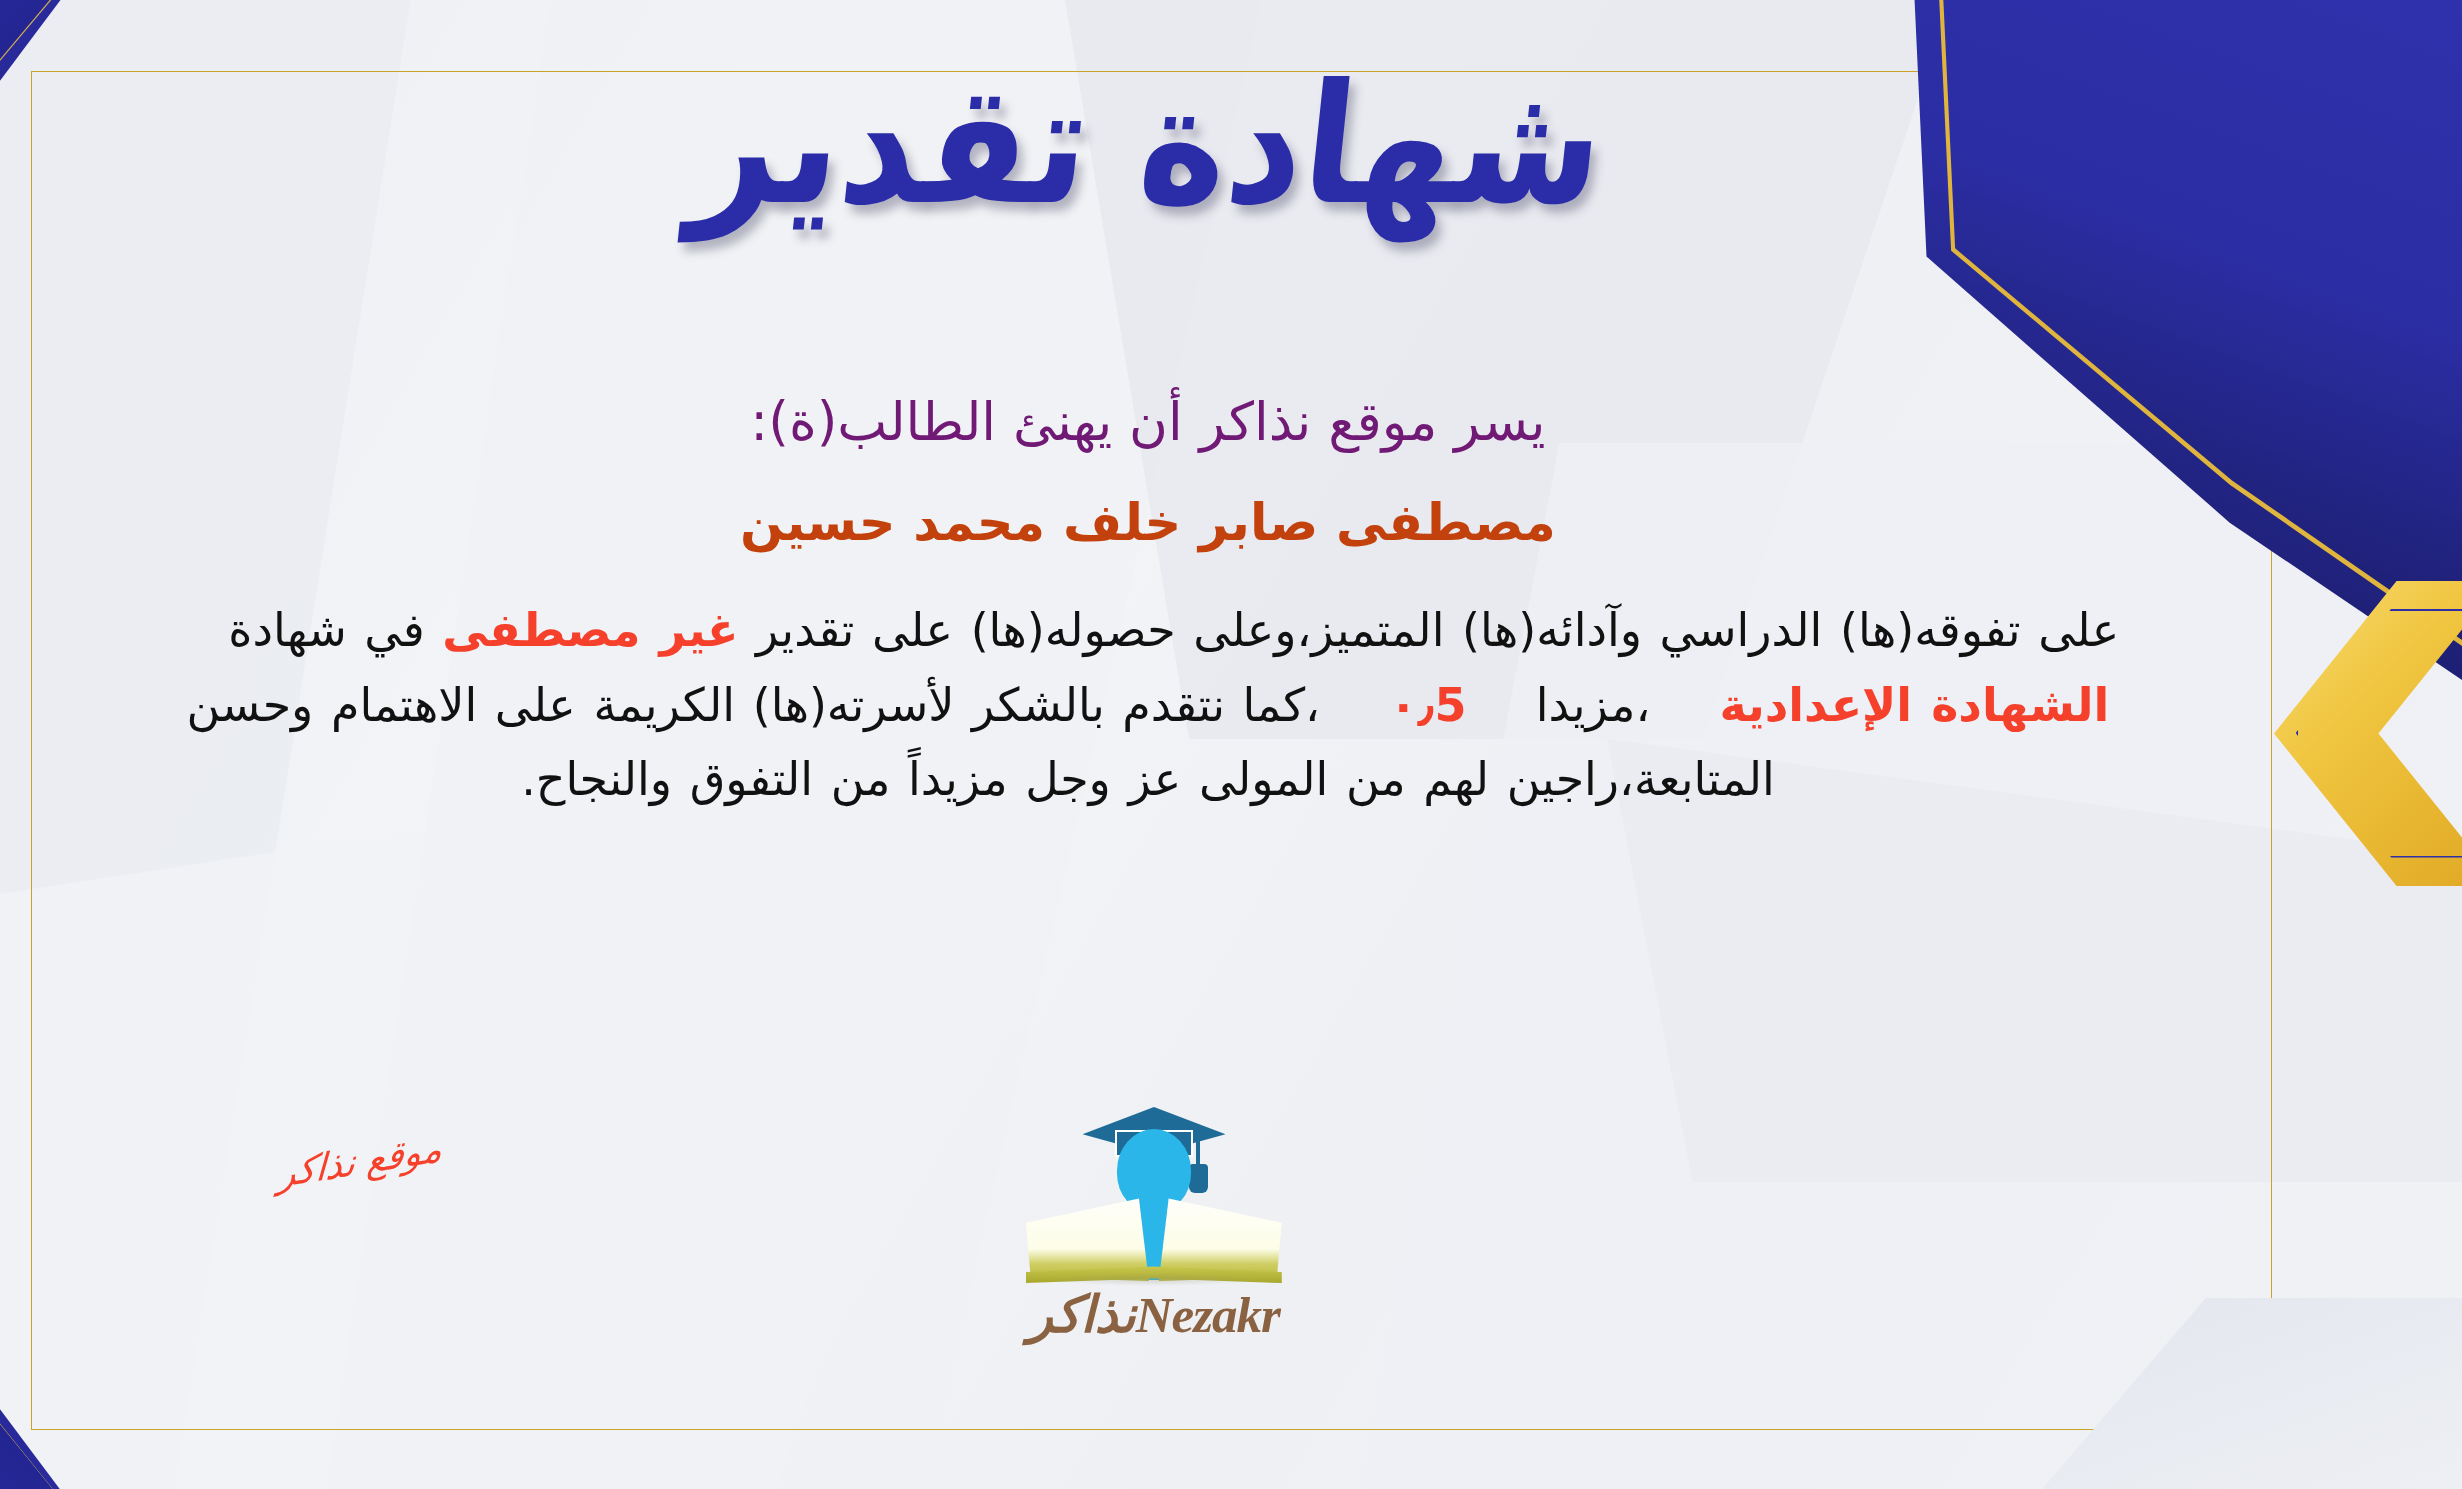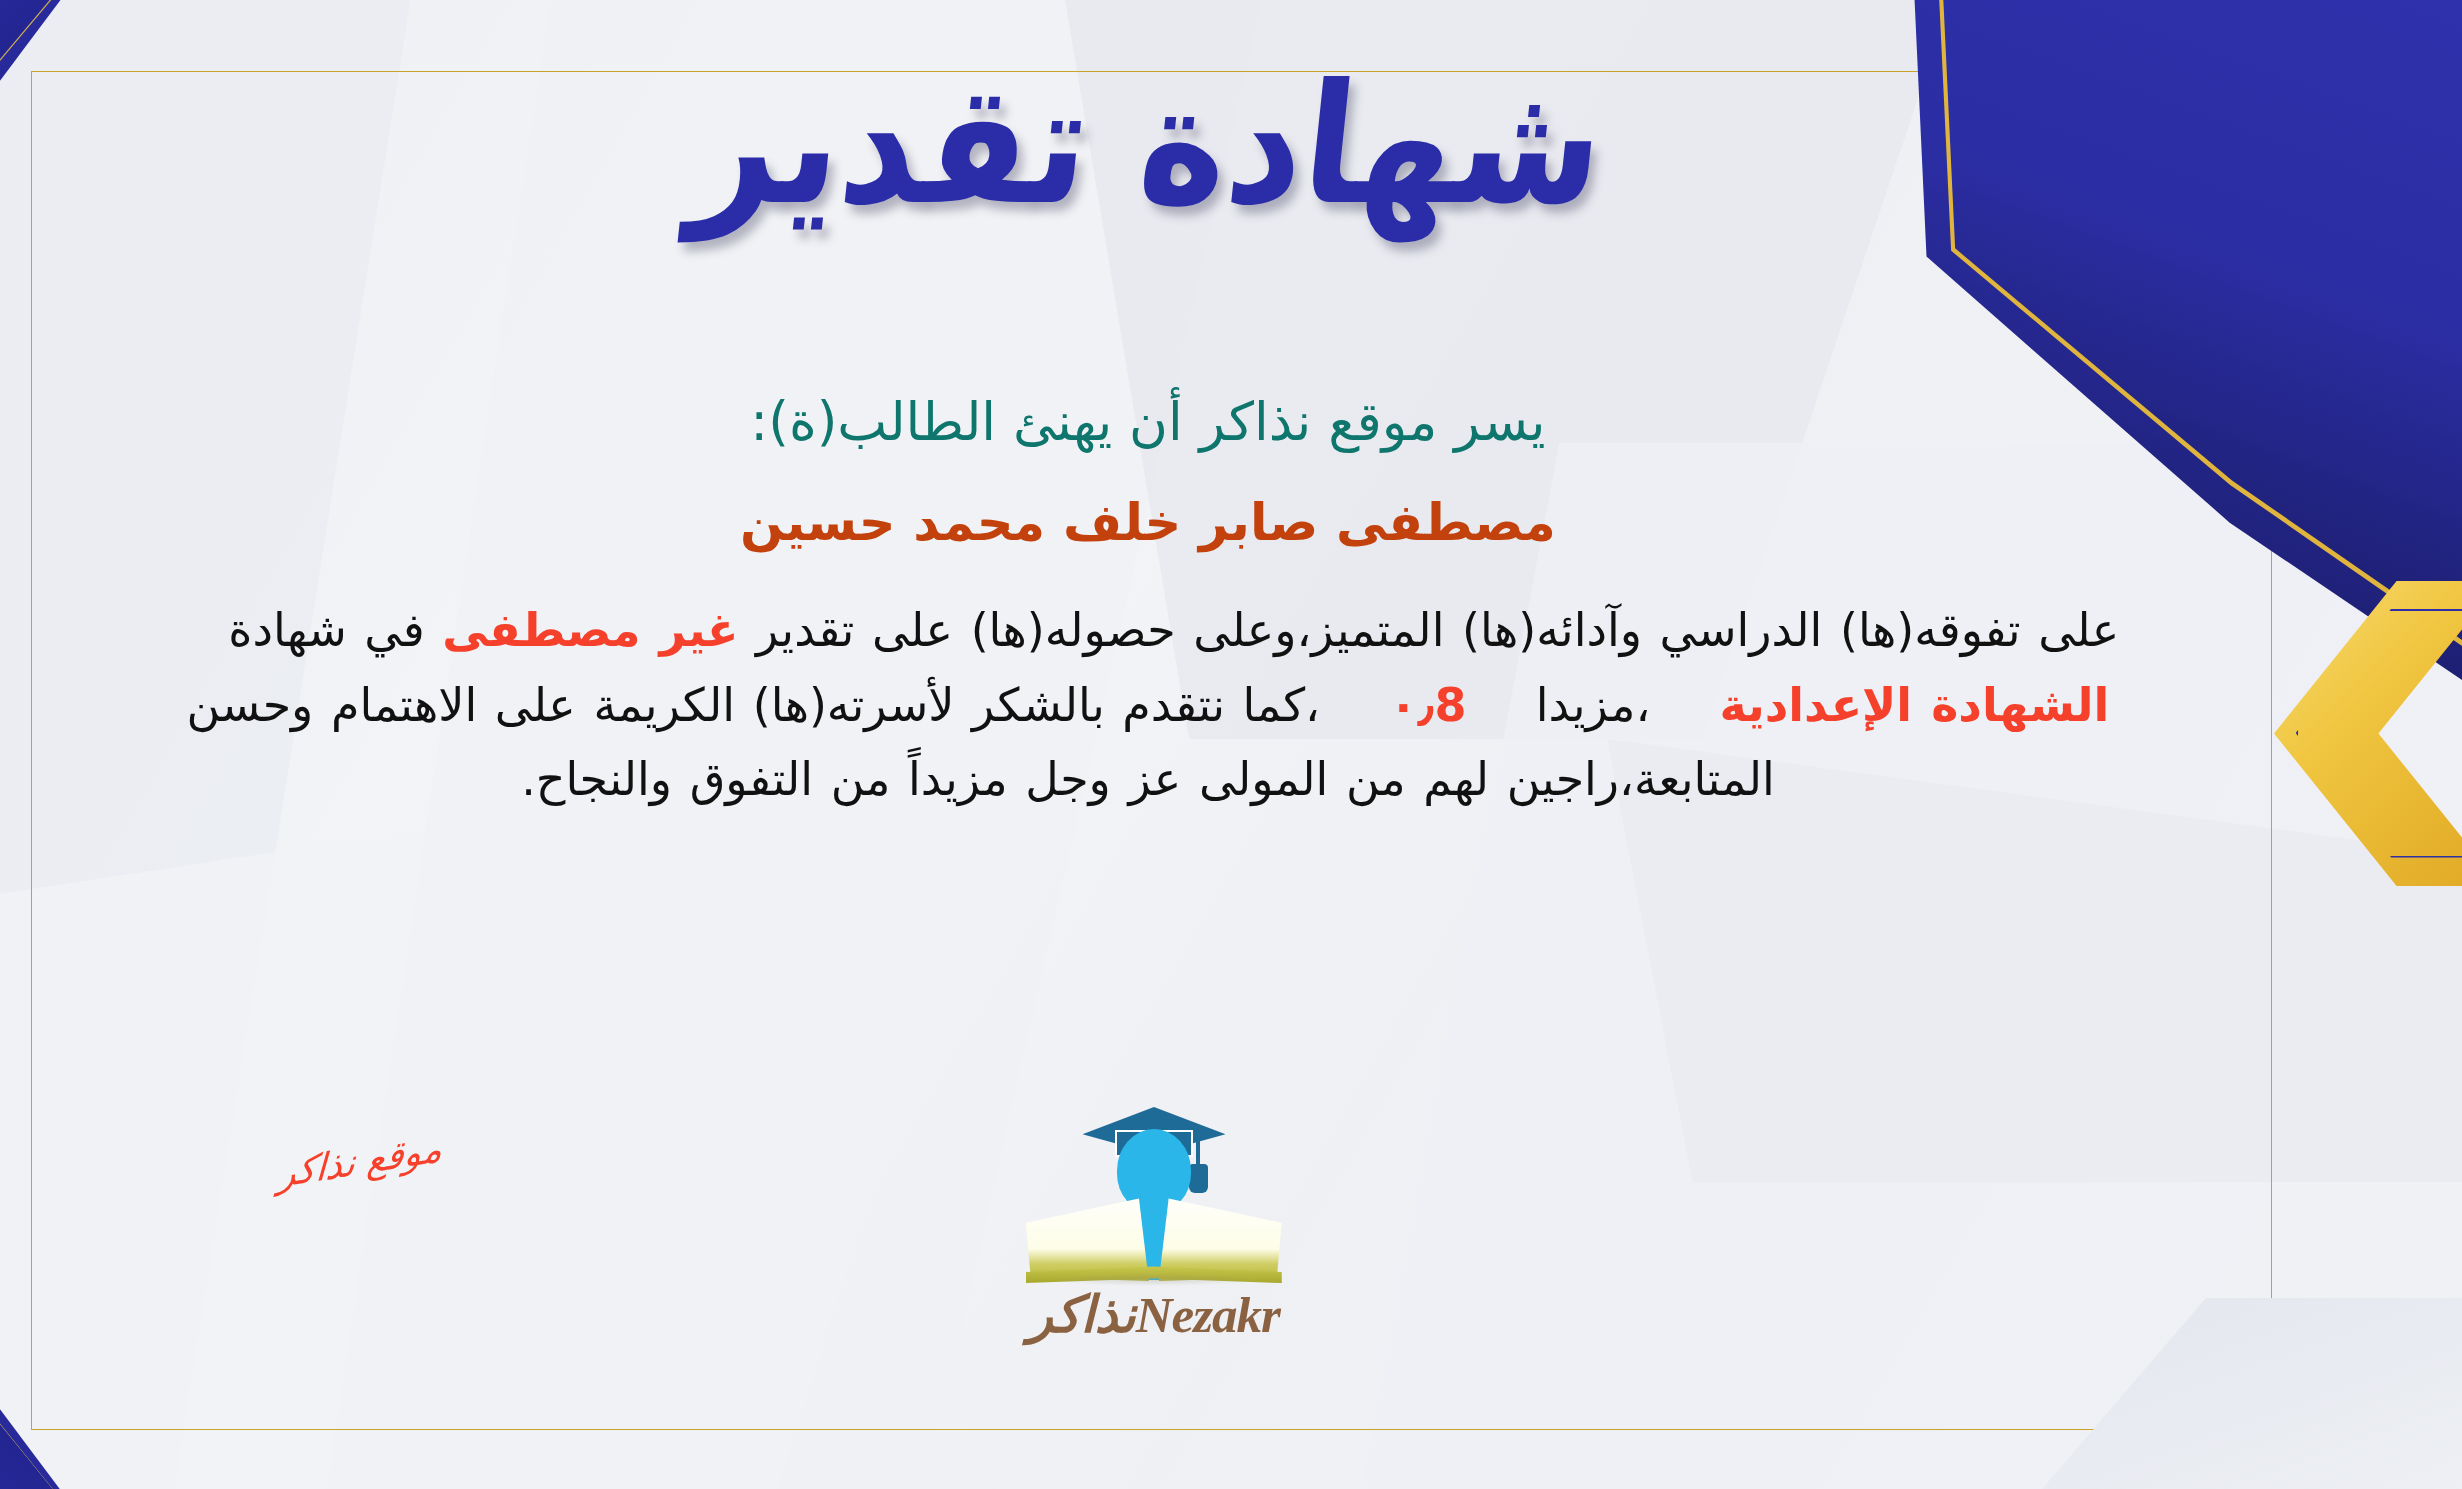--- a/index.html
+++ b/index.html
@@ -155,21 +155,21 @@
   .body-wrap {
     position: absolute;
     left: 276px; right: 276px;
     top: 389px;
     direction: rtl;
     text-align: center;
   }
   .line-greeting {
     font-size: 53px;
     font-weight: 500;
-    color: #0f766e;
+    color: #701a75;
     line-height: 1.25;
     margin: 0 0 36px 0;
     text-align: center;
   }
   .line-name {
     font-size: 51px;
     font-weight: 600;
     color: #c2410c;
     line-height: 1.25;
     margin: 0 0 38px 0;
@@ -364,21 +364,21 @@
 
     <p class="paragraph">
       <span>على تفوقه(ها) الدراسي وآدائه(ها) المتميز،وعلى حصوله(ها) على تقدير</span>
       <span class="hl-red">غير مصطفى</span>
       <span>في شهادة</span>
       <span class="spacer-gap"></span>
       <span class="hl-red">الشهادة الإعدادية</span>
       <span class="spacer-gap"></span>
       <span>،مزيدا</span>
       <span class="spacer-gap"></span>
-      <span class="hl-red">٠٫8</span>
+      <span class="hl-red">٠٫5</span>
       <span class="spacer-gap"></span>
       <span>،كما نتقدم بالشكر لأسرته(ها) الكريمة على الاهتمام وحسن المتابعة،راجين لهم من المولى عز وجل مزيداً من التفوق والنجاح.</span>
     </p>
   </div>
 
   <div class="sig-block">
     <div class="sig-script">موقع نذاكر</div>
   </div>
 
   <div class="logo-block">

